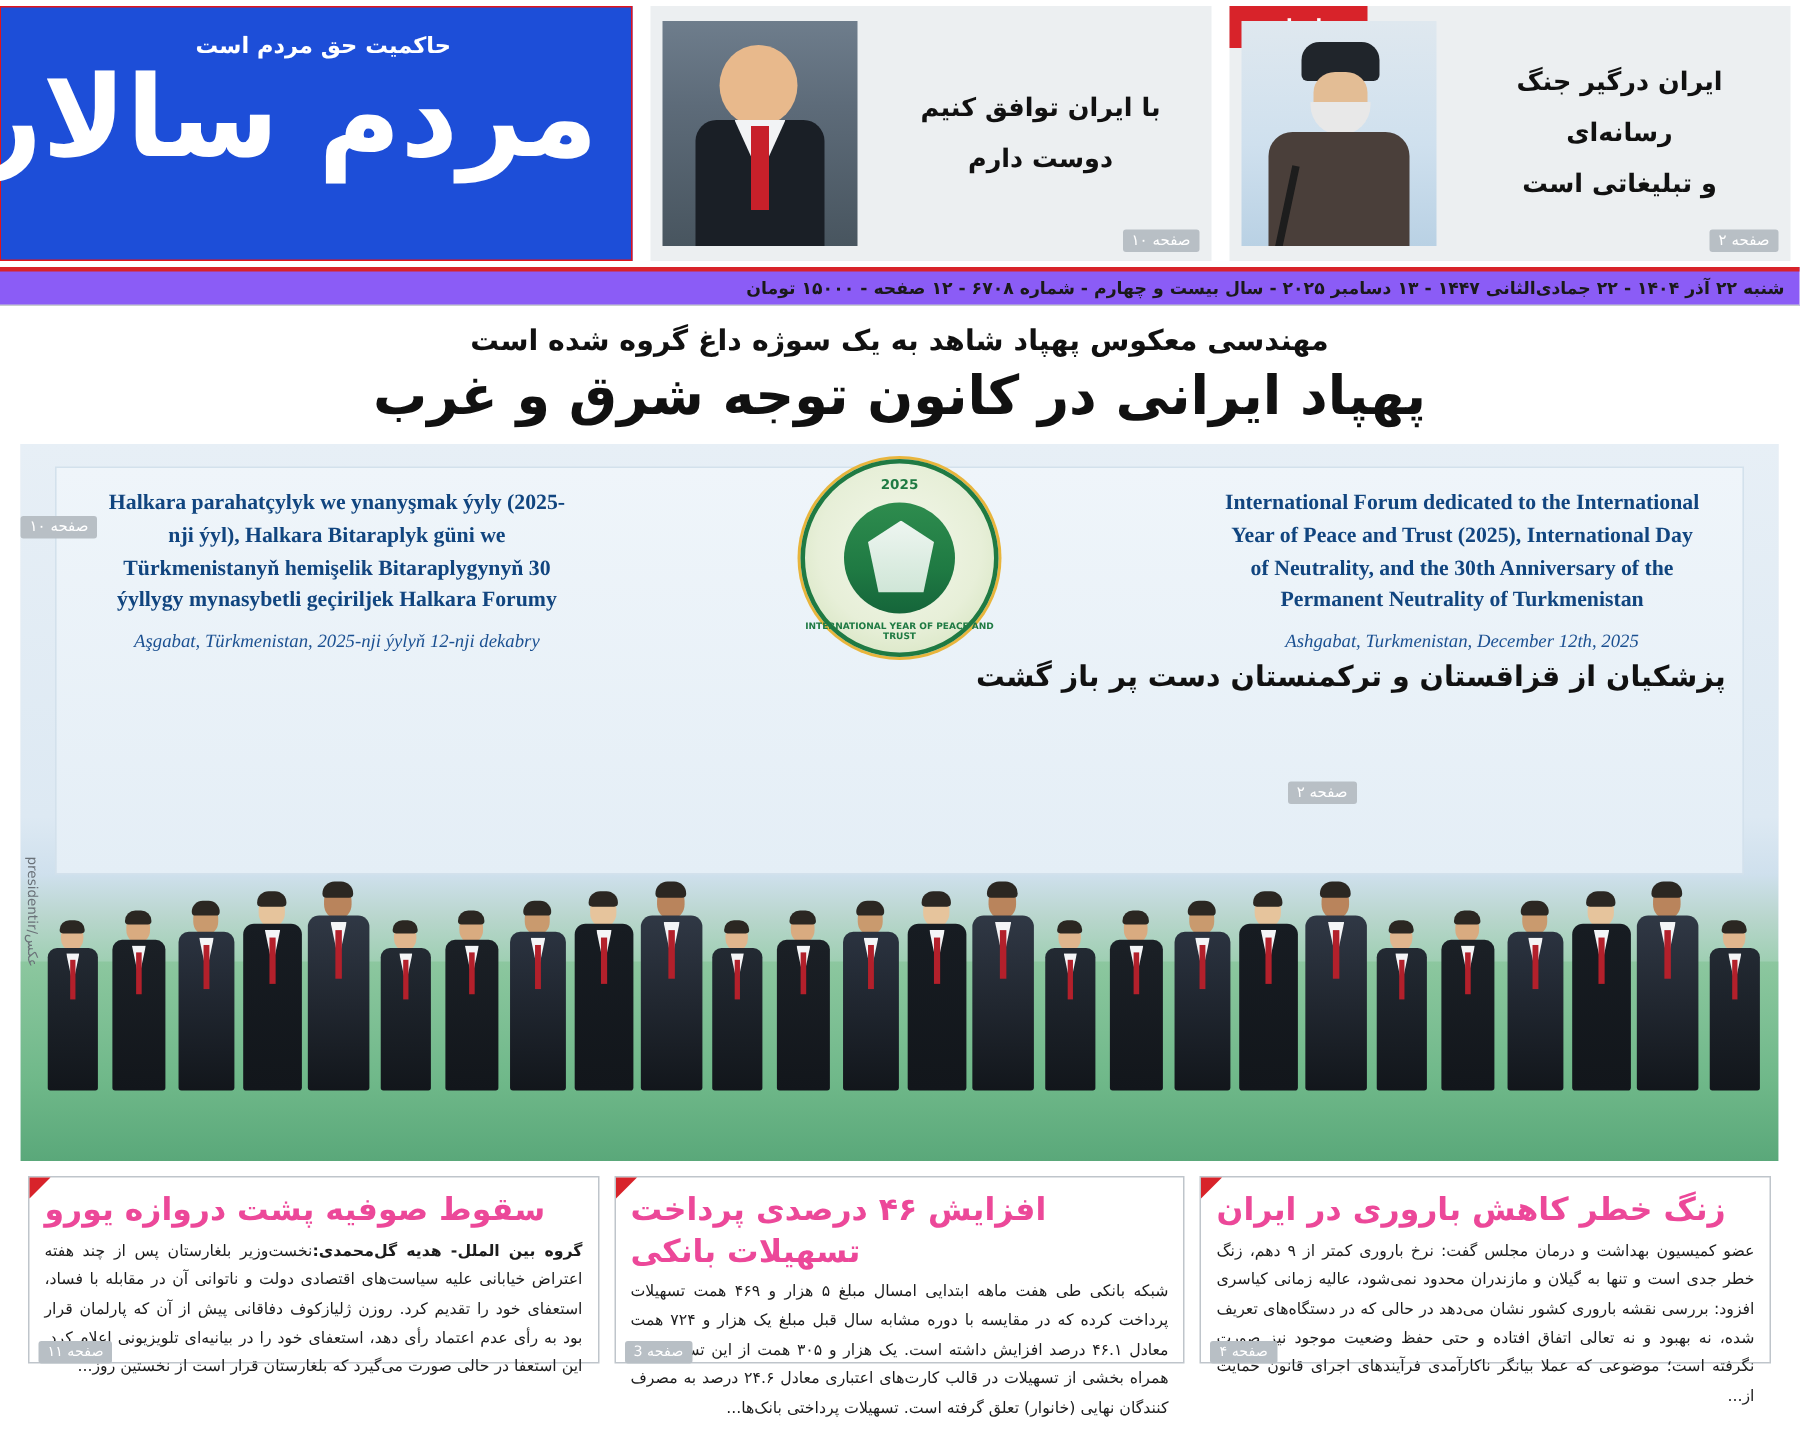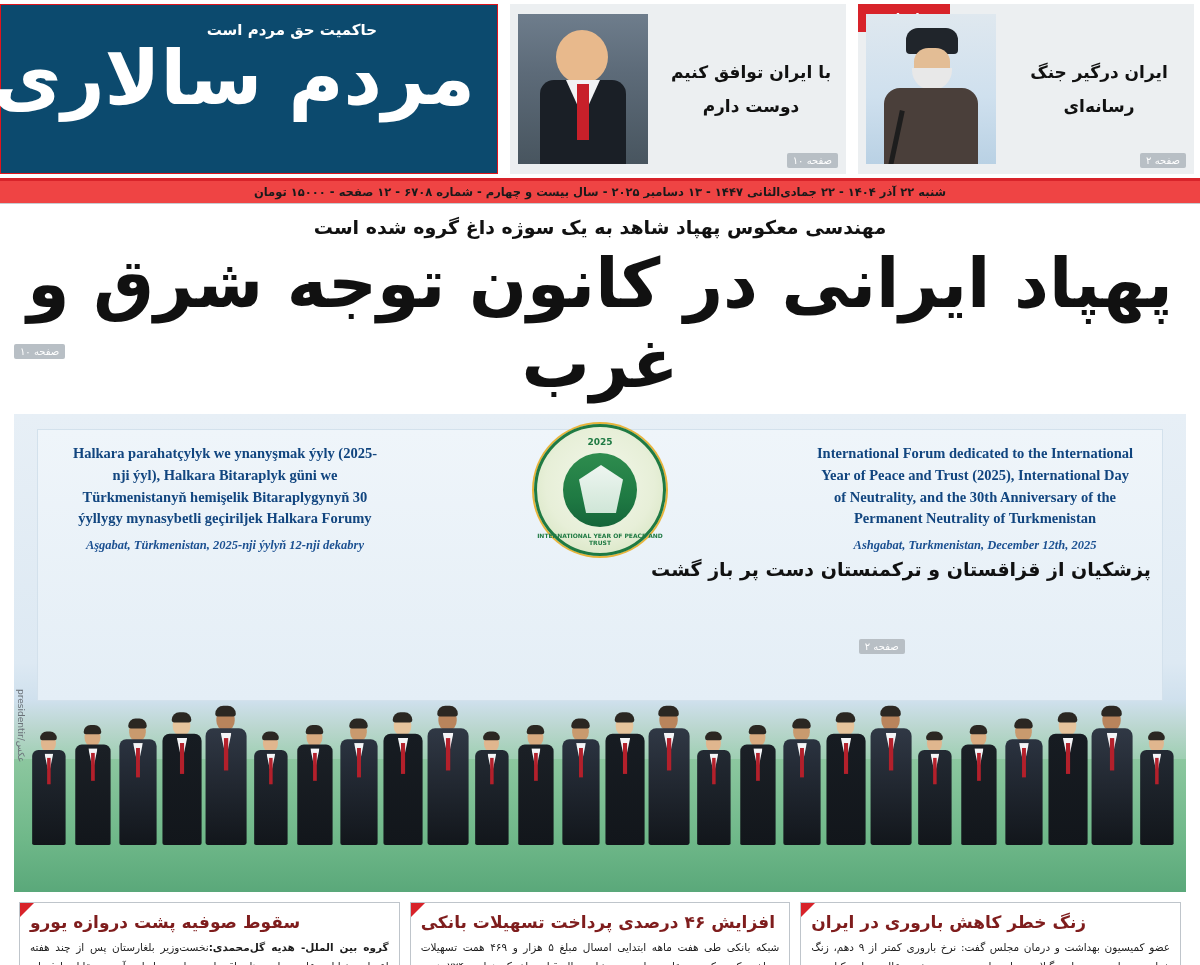--- a/index.html
+++ b/index.html
@@ -17,22 +17,22 @@
 
   
   .masthead {
     display: flex;
     flex-direction: row;
     height: 178px;
     width: 1200px;
     align-items: stretch;
   }
   .logo-box {
-    width: 498px;
-    background: #0c4a6e;
+    width: 422px;
+    background: #1d4ed8;
     color: #ffffff;
     position: relative;
     margin: 4px 6px 4px 0;
     border: 1px solid #e1141c;
   }
   .logo-slogan {
     position: absolute;
     top: 16px; right: 120px;
     font-size: 15px;
     font-weight: bold;
@@ -143,39 +143,39 @@
     display: flex; align-items: center; justify-content: center;
   }
 
   
   .datebar {
     height: 26px;
     border-top: 3px solid #d8232a;
     border-bottom: 1px solid #c8ccd0;
     display: flex;
     align-items: center;
-    justify-content: center;
+    justify-content: flex-start;
     padding: 0 10px;
     font-size: 11.5px;
     color: #1a1a1a;
     font-weight: bold;
-    background: #ef4444;
+    background: #8b5cf6;
   }
 
   
   .kicker {
     text-align: center;
     font-size: 19px;
     font-weight: bold;
     color: #111111;
     padding: 12px 0 4px;
   }
   .lead-headline {
     text-align: center;
-    font-size: 68px;
+    font-size: 36px;
     font-weight: bold;
     color: #111111;
     line-height: 1.18;
     padding: 2px 0 10px;
     letter-spacing: -1px;
   }
 
   
   .main-photo-wrap {
     position: relative;
@@ -204,21 +204,21 @@
     color: #11457f;
     font-weight: bold;
     font-family: "Liberation Serif", serif;
     text-align: center;
     direction: ltr;
   }
   .backdrop-left { left: 4.5%; width: 27%; }
   .backdrop-right { right: 4.5%; width: 27%; }
   .backdrop-sub {
     font-size: 12.5px;
-    font-weight: bold;
+    font-weight: normal;
     color: #1b5091;
     margin-top: 6px;
     font-style: italic;
   }
   .emblem {
     position: absolute;
     left: 50%; transform: translateX(-50%);
     top: 2%;
     width: 132px; height: 132px;
     border-radius: 50%;
@@ -333,23 +333,23 @@
   .story {
     flex: 1;
     border: 1px solid #bfc5cb;
     position: relative;
     padding: 8px 10px 10px;
     margin: 0 5px;
     background: #fff;
   }
   .story-title {
     text-align: left;
-    font-size: 17px;
-    font-weight: bold;
-    color: #7f1d1d;
+    font-size: 21px;
+    font-weight: bold;
+    color: #ec4899;
     padding-bottom: 4px;
     line-height: 1.3;
   }
   .story-body {
     font-size: 10.5px;
     line-height: 1.85;
     color: #1d1d1d;
     text-align: justify;
   }
   .story-body .lead-in { font-weight: bold; }
@@ -369,20 +369,21 @@
 <body>
 
 <div class="page">
 
   <div class="masthead">
 
     <div class="head-teaser">
       <div class="head-flag">اخبار</div>
       <div class="teaser-text">
         <div>ایران درگیر جنگ رسانه‌ای</div>
+        <div>و تبلیغاتی است</div>
       </div>
       <div class="teaser-photo photo-leader">
         <div class="turban"></div>
         <div class="face"></div>
         <div class="beard"></div>
         <div class="robe"></div>
         <div class="mic"></div>
       </div>
       <div class="page-chip">صفحه ۲</div>
     </div>

